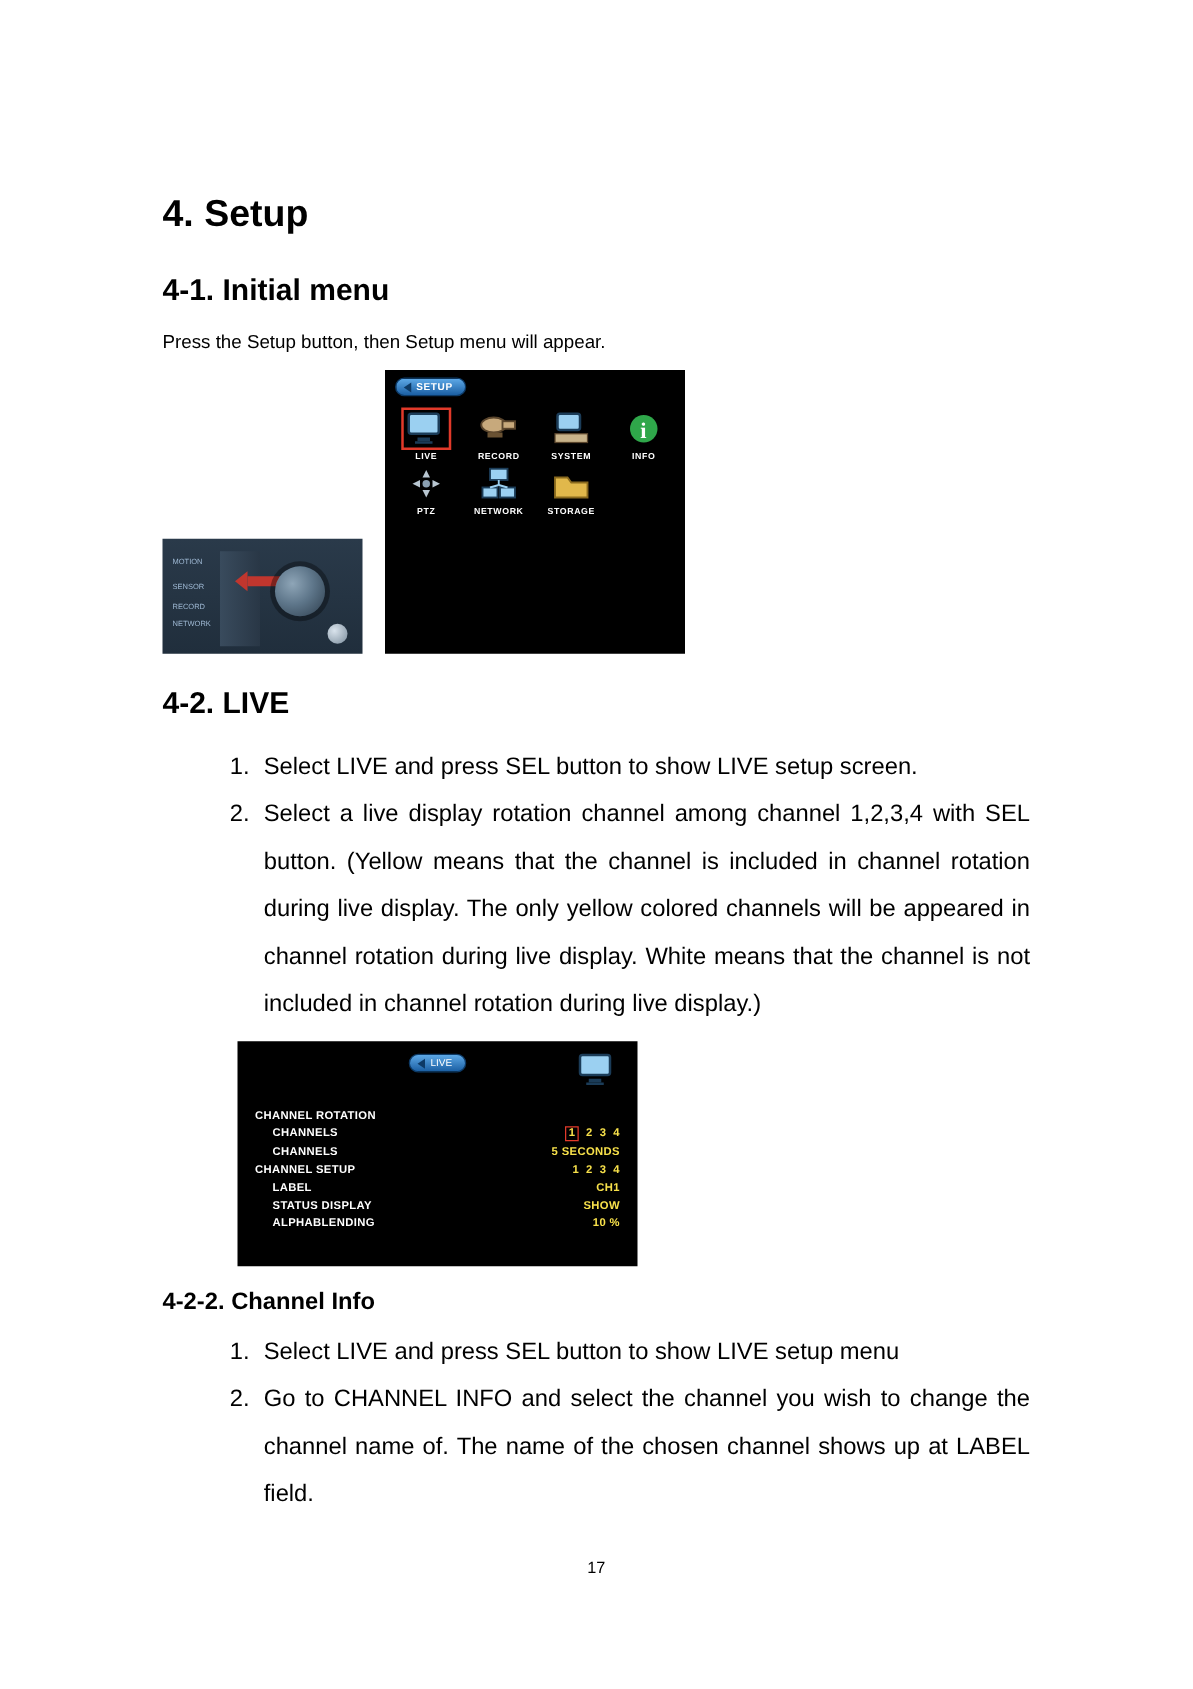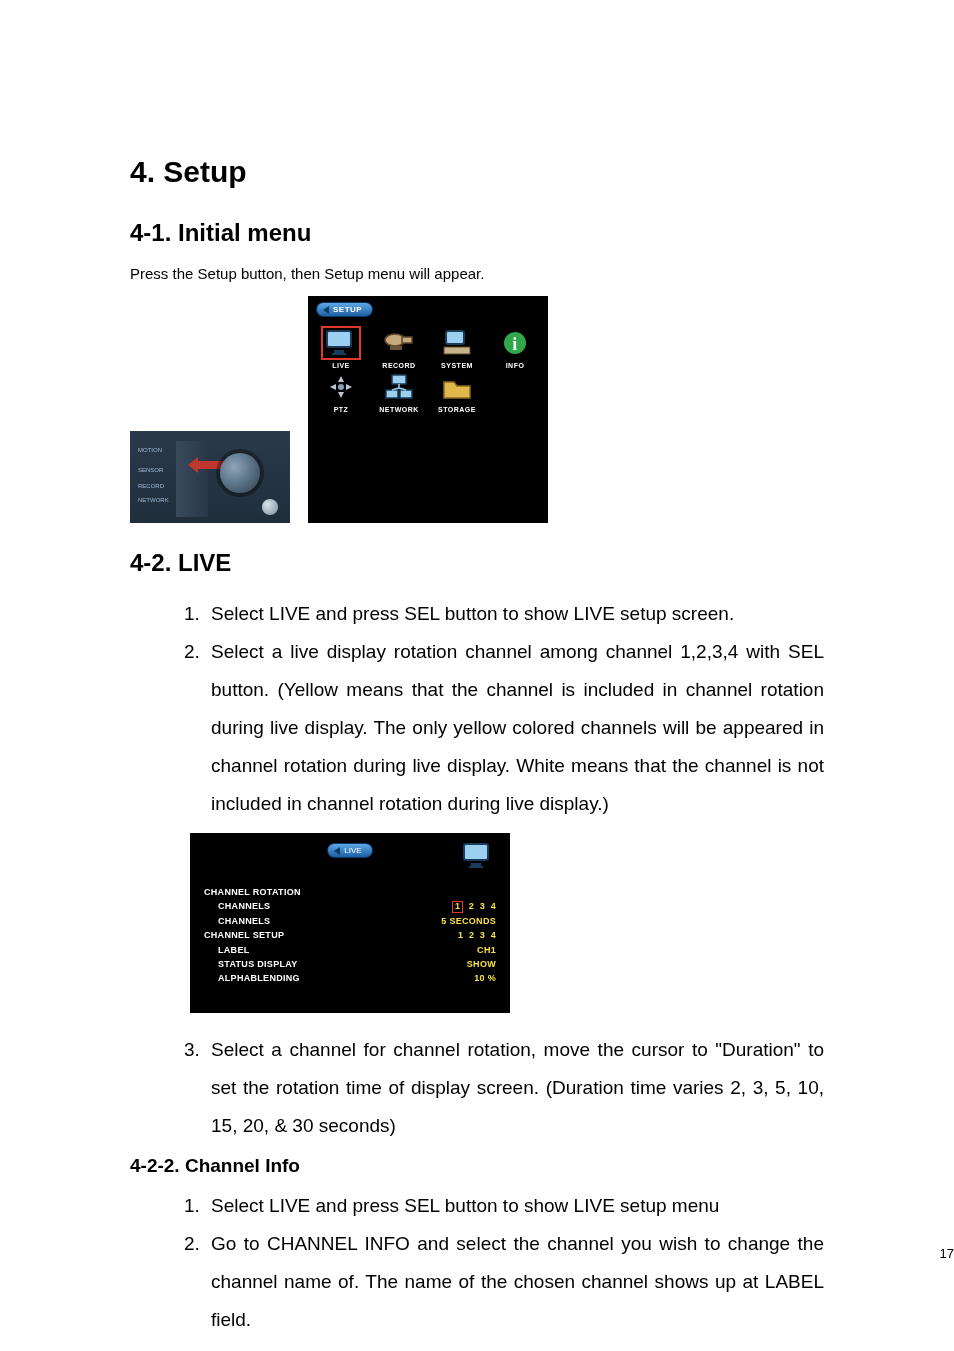--- a/index.html
+++ b/index.html
@@ -243,21 +243,21 @@
     padding: 0 2px;
     line-height: 1.1;
     color: #f7e04a;
   }
   
   .pageno {
     position: absolute;
     bottom: 90px;
     left: 0;
     right: 0;
-    text-align: right;
+    text-align: center;
     font-size: 13px;
   }
 </style>
 </head>
 <body>
 
 <div class="page">
   <h1 class="main">4. Setup</h1>
 
   <h2 class="sub">4-1. Initial menu</h2>
@@ -410,23 +410,20 @@
           <span class="lab indent">STATUS DISPLAY</span>
           <span class="val yellow">SHOW</span>
         </div>
       <div class="row">
           <span class="lab indent">ALPHABLENDING</span>
           <span class="val yellow">10 %</span>
         </div>
     </div>
   </div>
 
-  <ol class="steps" start="3">
-    <li>Select a channel for channel rotation, move the cursor to "Duration" to set the rotation time of display screen. (Duration time varies 2, 3, 5, 10, 15, 20, &amp; 30 seconds)</li>
-  </ol>
 
   <h3 class="sec">4-2-2. Channel Info</h3>
 
   <ol class="steps">
     <li>Select LIVE and press SEL button to show LIVE setup menu</li>
     <li>Go to CHANNEL INFO and select the channel you wish to change the channel name of. The name of the chosen channel shows up at LABEL field.</li>
   </ol>
 
   <div class="pageno">17</div>
 </div>

